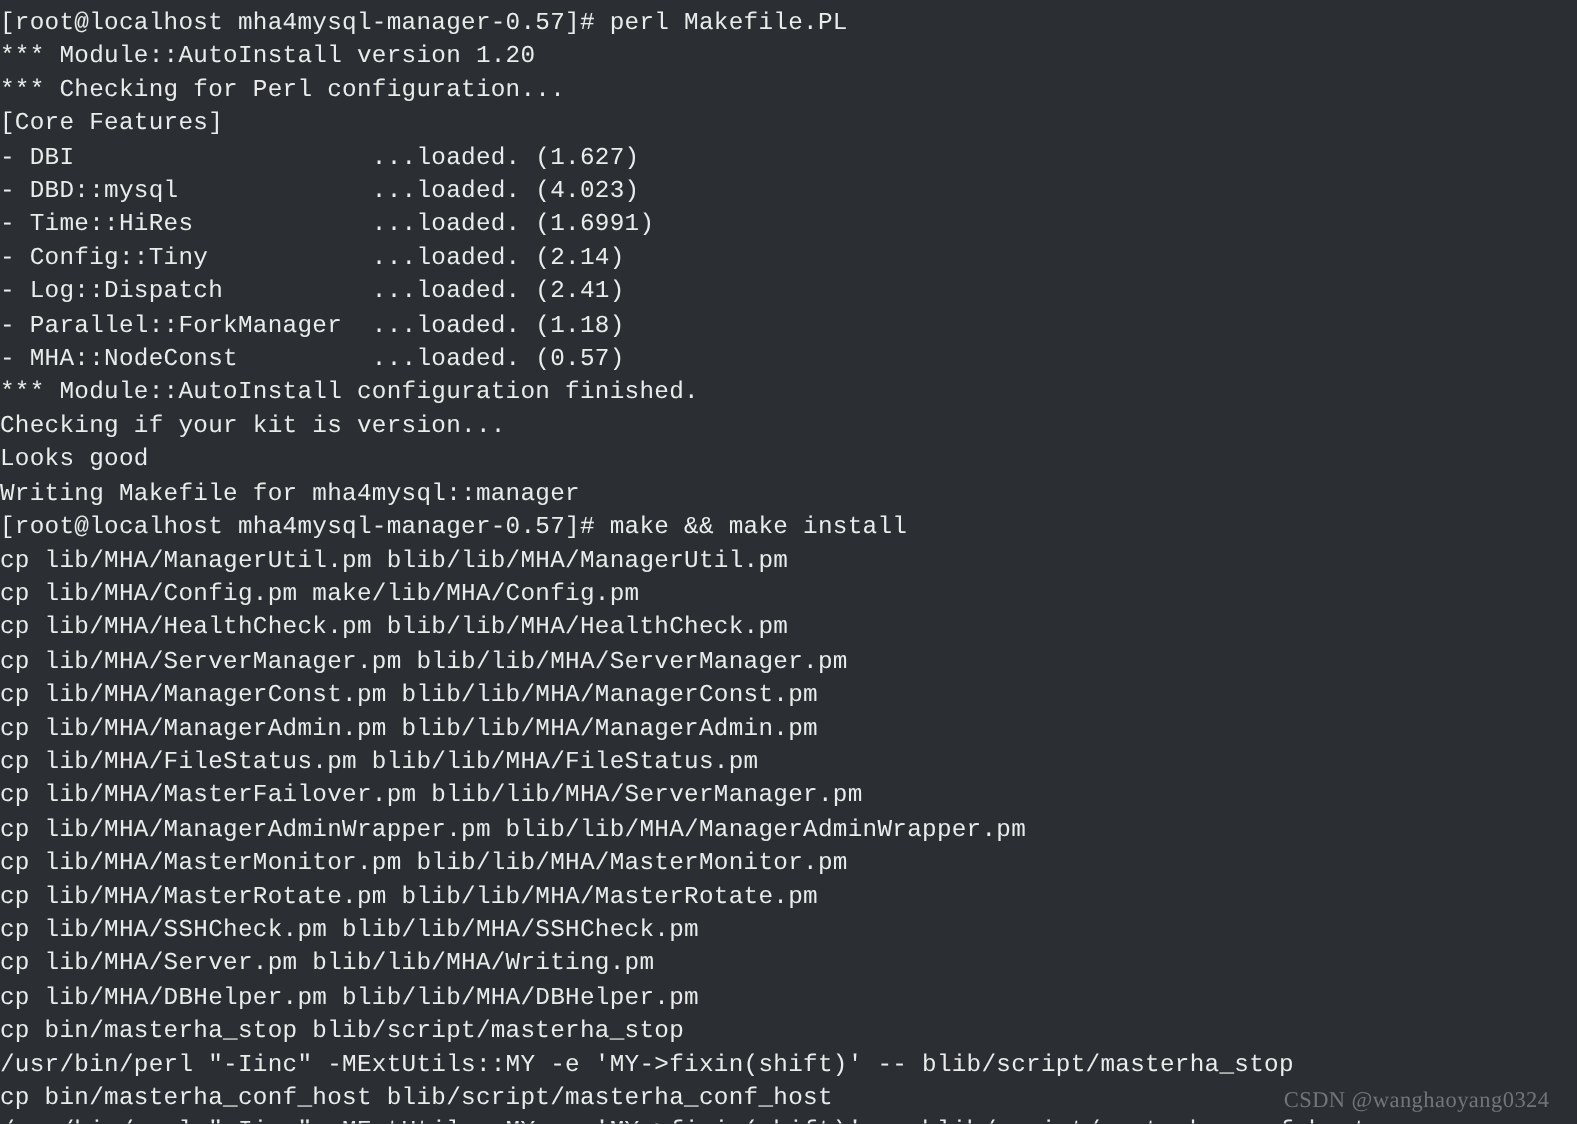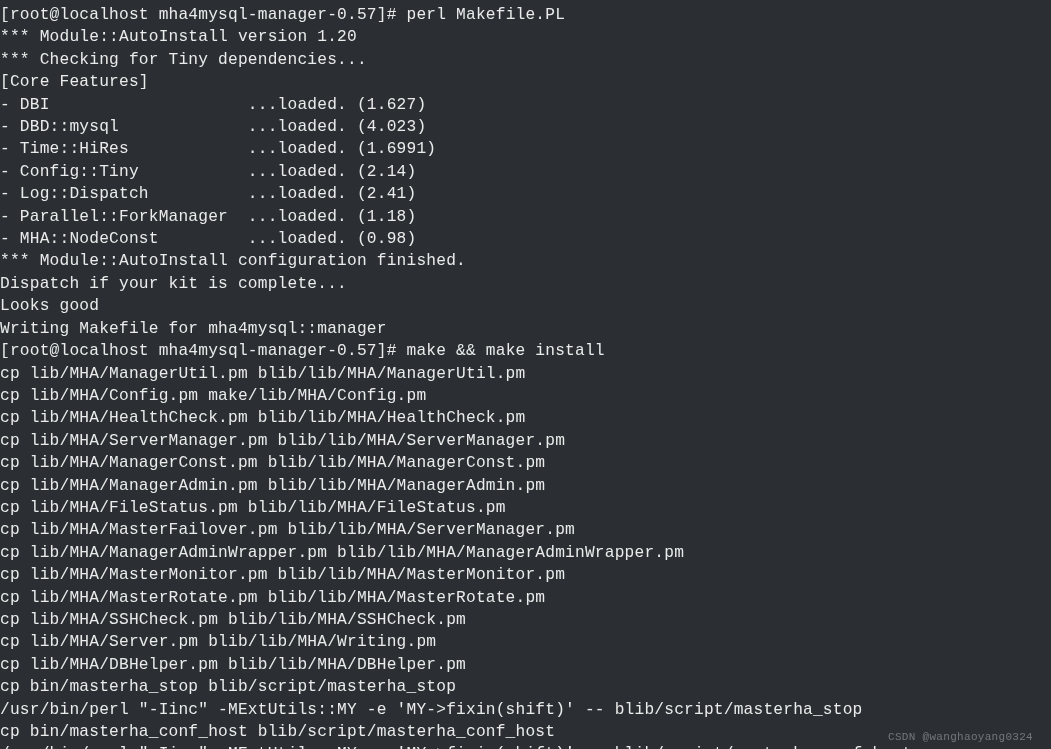--- a/index.html
+++ b/index.html
@@ -19,43 +19,43 @@
     color: #e9eceb;
     white-space: pre;
     font-weight: 500;
     letter-spacing: 0.2px;
   }
   pre.terminal span[data-bind] { white-space: pre; }
   .watermark {
     position: absolute;
     bottom: 6px;
     right: 18px;
-    font-family: Liberation Mono, monospace;
-    font-size: 11px;
+    font-family: Liberation Serif, serif;
+    font-size: 15px;
     color: rgba(200, 205, 210, 0.45);
     letter-spacing: 0.3px;
     pointer-events: none;
   }
 </style>
 </head>
 <body>
 
 <pre class="terminal"><span data-bind="prompt1">[root@localhost mha4mysql-manager-0.57]# </span><span data-bind="cmd1">perl Makefile.PL</span>
 <span data-bind="autoinstall_version_line">*** Module::AutoInstall version 1.20</span>
-<span data-bind="checking_deps_line">*** Checking for Tiny dependencies...</span>
+<span data-bind="checking_deps_line">*** Checking for Perl configuration...</span>
 <span data-bind="core_features_heading">[Core Features]</span>
 <span data-bind="modules.dbi">- DBI                    ...loaded. (1.627)</span>
 <span data-bind="modules.dbd_mysql">- DBD::mysql             ...loaded. (4.023)</span>
 <span data-bind="modules.time_hires">- Time::HiRes            ...loaded. (1.6991)</span>
 <span data-bind="modules.config_tiny">- Config::Tiny           ...loaded. (2.14)</span>
 <span data-bind="modules.log_dispatch">- Log::Dispatch          ...loaded. (2.41)</span>
 <span data-bind="modules.forkmanager">- Parallel::ForkManager  ...loaded. (1.18)</span>
-<span data-bind="modules.nodeconst">- MHA::NodeConst         ...loaded. (0.98)</span>
+<span data-bind="modules.nodeconst">- MHA::NodeConst         ...loaded. (0.57)</span>
 <span data-bind="autoinstall_finished_line">*** Module::AutoInstall configuration finished.</span>
-<span data-bind="checking_kit_line">Dispatch if your kit is complete...</span>
+<span data-bind="checking_kit_line">Checking if your kit is version...</span>
 <span data-bind="looks_good_line">Looks good</span>
 <span data-bind="writing_makefile_line">Writing Makefile for mha4mysql::manager</span>
 <span data-bind="prompt2">[root@localhost mha4mysql-manager-0.57]# </span><span data-bind="cmd2">make &amp;&amp; make install</span>
 <span data-bind="cp.managerutil">cp lib/MHA/ManagerUtil.pm blib/lib/MHA/ManagerUtil.pm</span>
 <span data-bind="cp.config">cp lib/MHA/Config.pm make/lib/MHA/Config.pm</span>
 <span data-bind="cp.healthcheck">cp lib/MHA/HealthCheck.pm blib/lib/MHA/HealthCheck.pm</span>
 <span data-bind="cp.servermanager">cp lib/MHA/ServerManager.pm blib/lib/MHA/ServerManager.pm</span>
 <span data-bind="cp.managerconst">cp lib/MHA/ManagerConst.pm blib/lib/MHA/ManagerConst.pm</span>
 <span data-bind="cp.manageradmin">cp lib/MHA/ManagerAdmin.pm blib/lib/MHA/ManagerAdmin.pm</span>
 <span data-bind="cp.filestatus">cp lib/MHA/FileStatus.pm blib/lib/MHA/FileStatus.pm</span>

